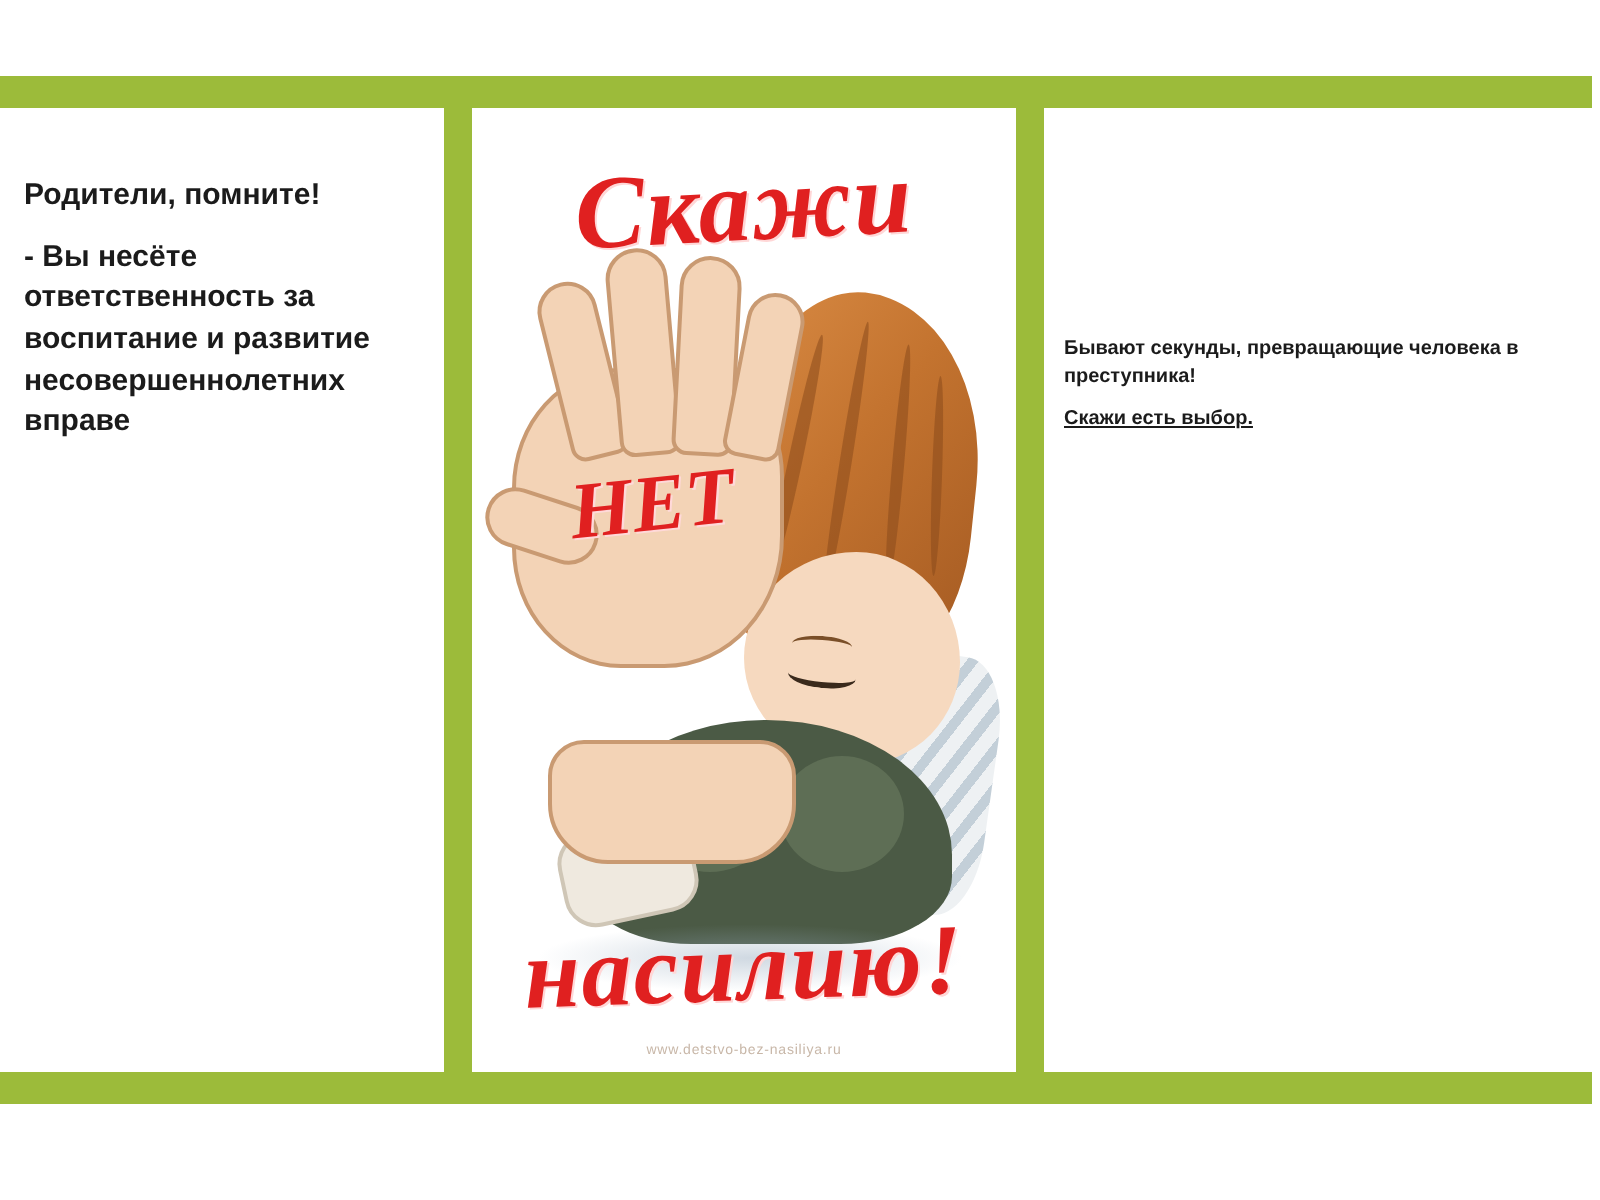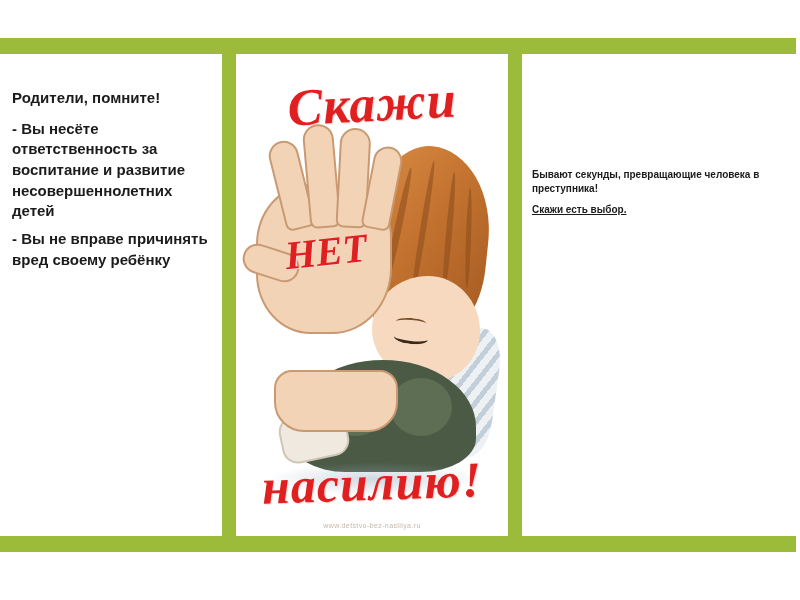--- a/index.html
+++ b/index.html
@@ -310,22 +310,21 @@
 
 <div id="slide">
 
   <div class="bar bar-top"></div>
   <div class="bar bar-bottom"></div>
   <div class="bar bar-left"></div>
   <div class="bar bar-right"></div>
 
   <div class="col col-left">
     <p class="heading">Родители, помните!</p>
-    <p>- Вы несёте ответственность за воспитание и развитие несовершеннолетних детей</p>
-    <p>- Вы не вправе причинять вред своему ребёнку</p>
+    <p>- Вы несёте ответственность за воспитание и развитие несовершеннолетних вправе</p>
   </div>
 
   <div class="art">
     <div class="art-word art-word-top">Скажи</div>
 
     <div class="figure">
       <div class="stripe-shoulder"></div>
 
       <div class="hair"></div>
       <div class="hair-strand hs1"></div>

